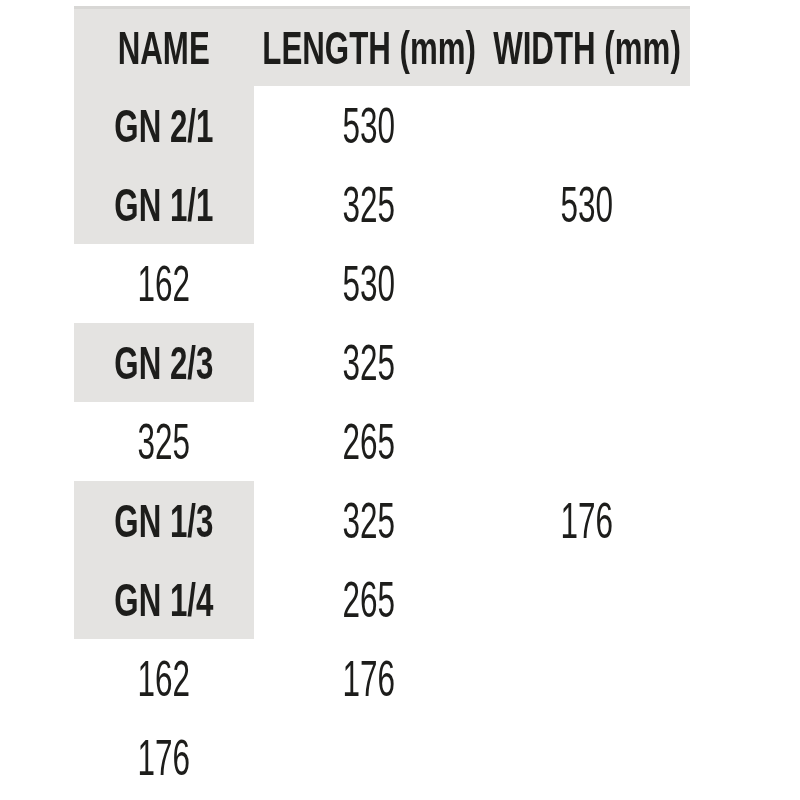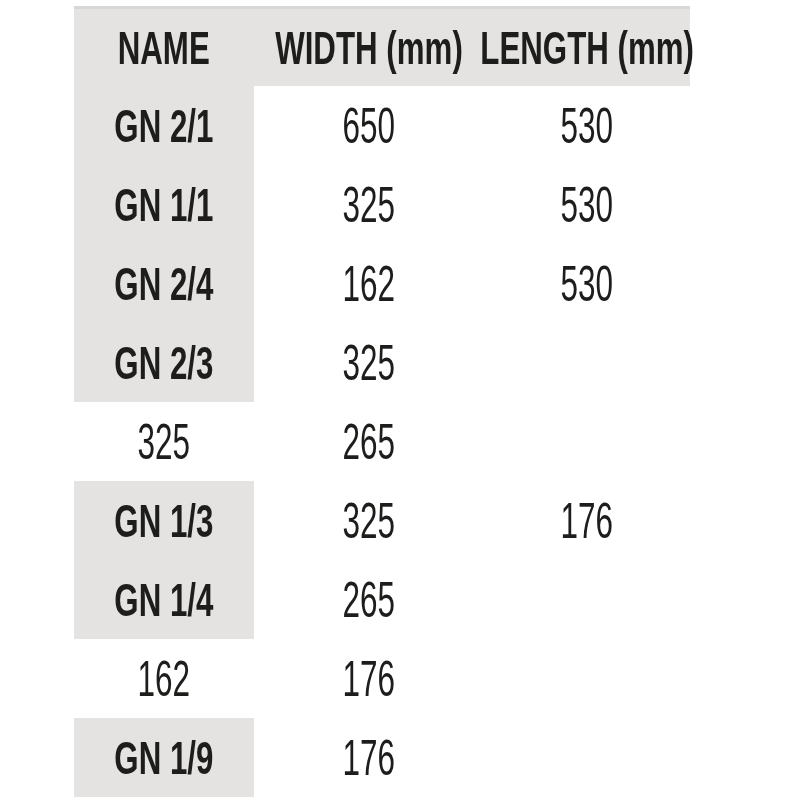--- a/index.html
+++ b/index.html
@@ -69,55 +69,49 @@
 <body>
 
 <div class="canvas">
   <div class="size-table">
 
     <div class="header-row">
       <div class="cell">
         <span class="cond head-text">NAME</span>
       </div>
       <div class="cell">
-        <span class="cond head-text">WIDTH (mm)</span>
+        <span class="cond head-text">LENGTH (mm)</span>
       </div>
       <div class="cell">
-        <span class="cond head-text">LENGTH (mm)</span>
+        <span class="cond head-text">WIDTH (mm)</span>
       </div>
     </div>
 
     <div class="row">
       <div class="cell name-col-bg">
         <span class="cond name-text">GN 2/1</span>
-      </div>
-      <div class="cell">
-        <span class="cond num-text">650</span>
       </div>
       <div class="cell">
         <span class="cond num-text">530</span>
       </div>
     </div>
 
     <div class="row">
       <div class="cell name-col-bg">
         <span class="cond name-text">GN 1/1</span>
       </div>
       <div class="cell">
         <span class="cond num-text">325</span>
       </div>
       <div class="cell">
         <span class="cond num-text">530</span>
       </div>
     </div>
 
     <div class="row">
-      <div class="cell name-col-bg">
-        <span class="cond name-text">GN 2/4</span>
-      </div>
       <div class="cell">
         <span class="cond num-text">162</span>
       </div>
       <div class="cell">
         <span class="cond num-text">530</span>
       </div>
     </div>
 
     <div class="row">
       <div class="cell name-col-bg">
@@ -161,22 +155,19 @@
     <div class="row">
       <div class="cell">
         <span class="cond num-text">162</span>
       </div>
       <div class="cell">
         <span class="cond num-text">176</span>
       </div>
     </div>
 
     <div class="row">
-      <div class="cell name-col-bg">
-        <span class="cond name-text">GN 1/9</span>
-      </div>
       <div class="cell">
         <span class="cond num-text">176</span>
       </div>
     </div>
 
   </div>
 </div>
 
 </body></html>

